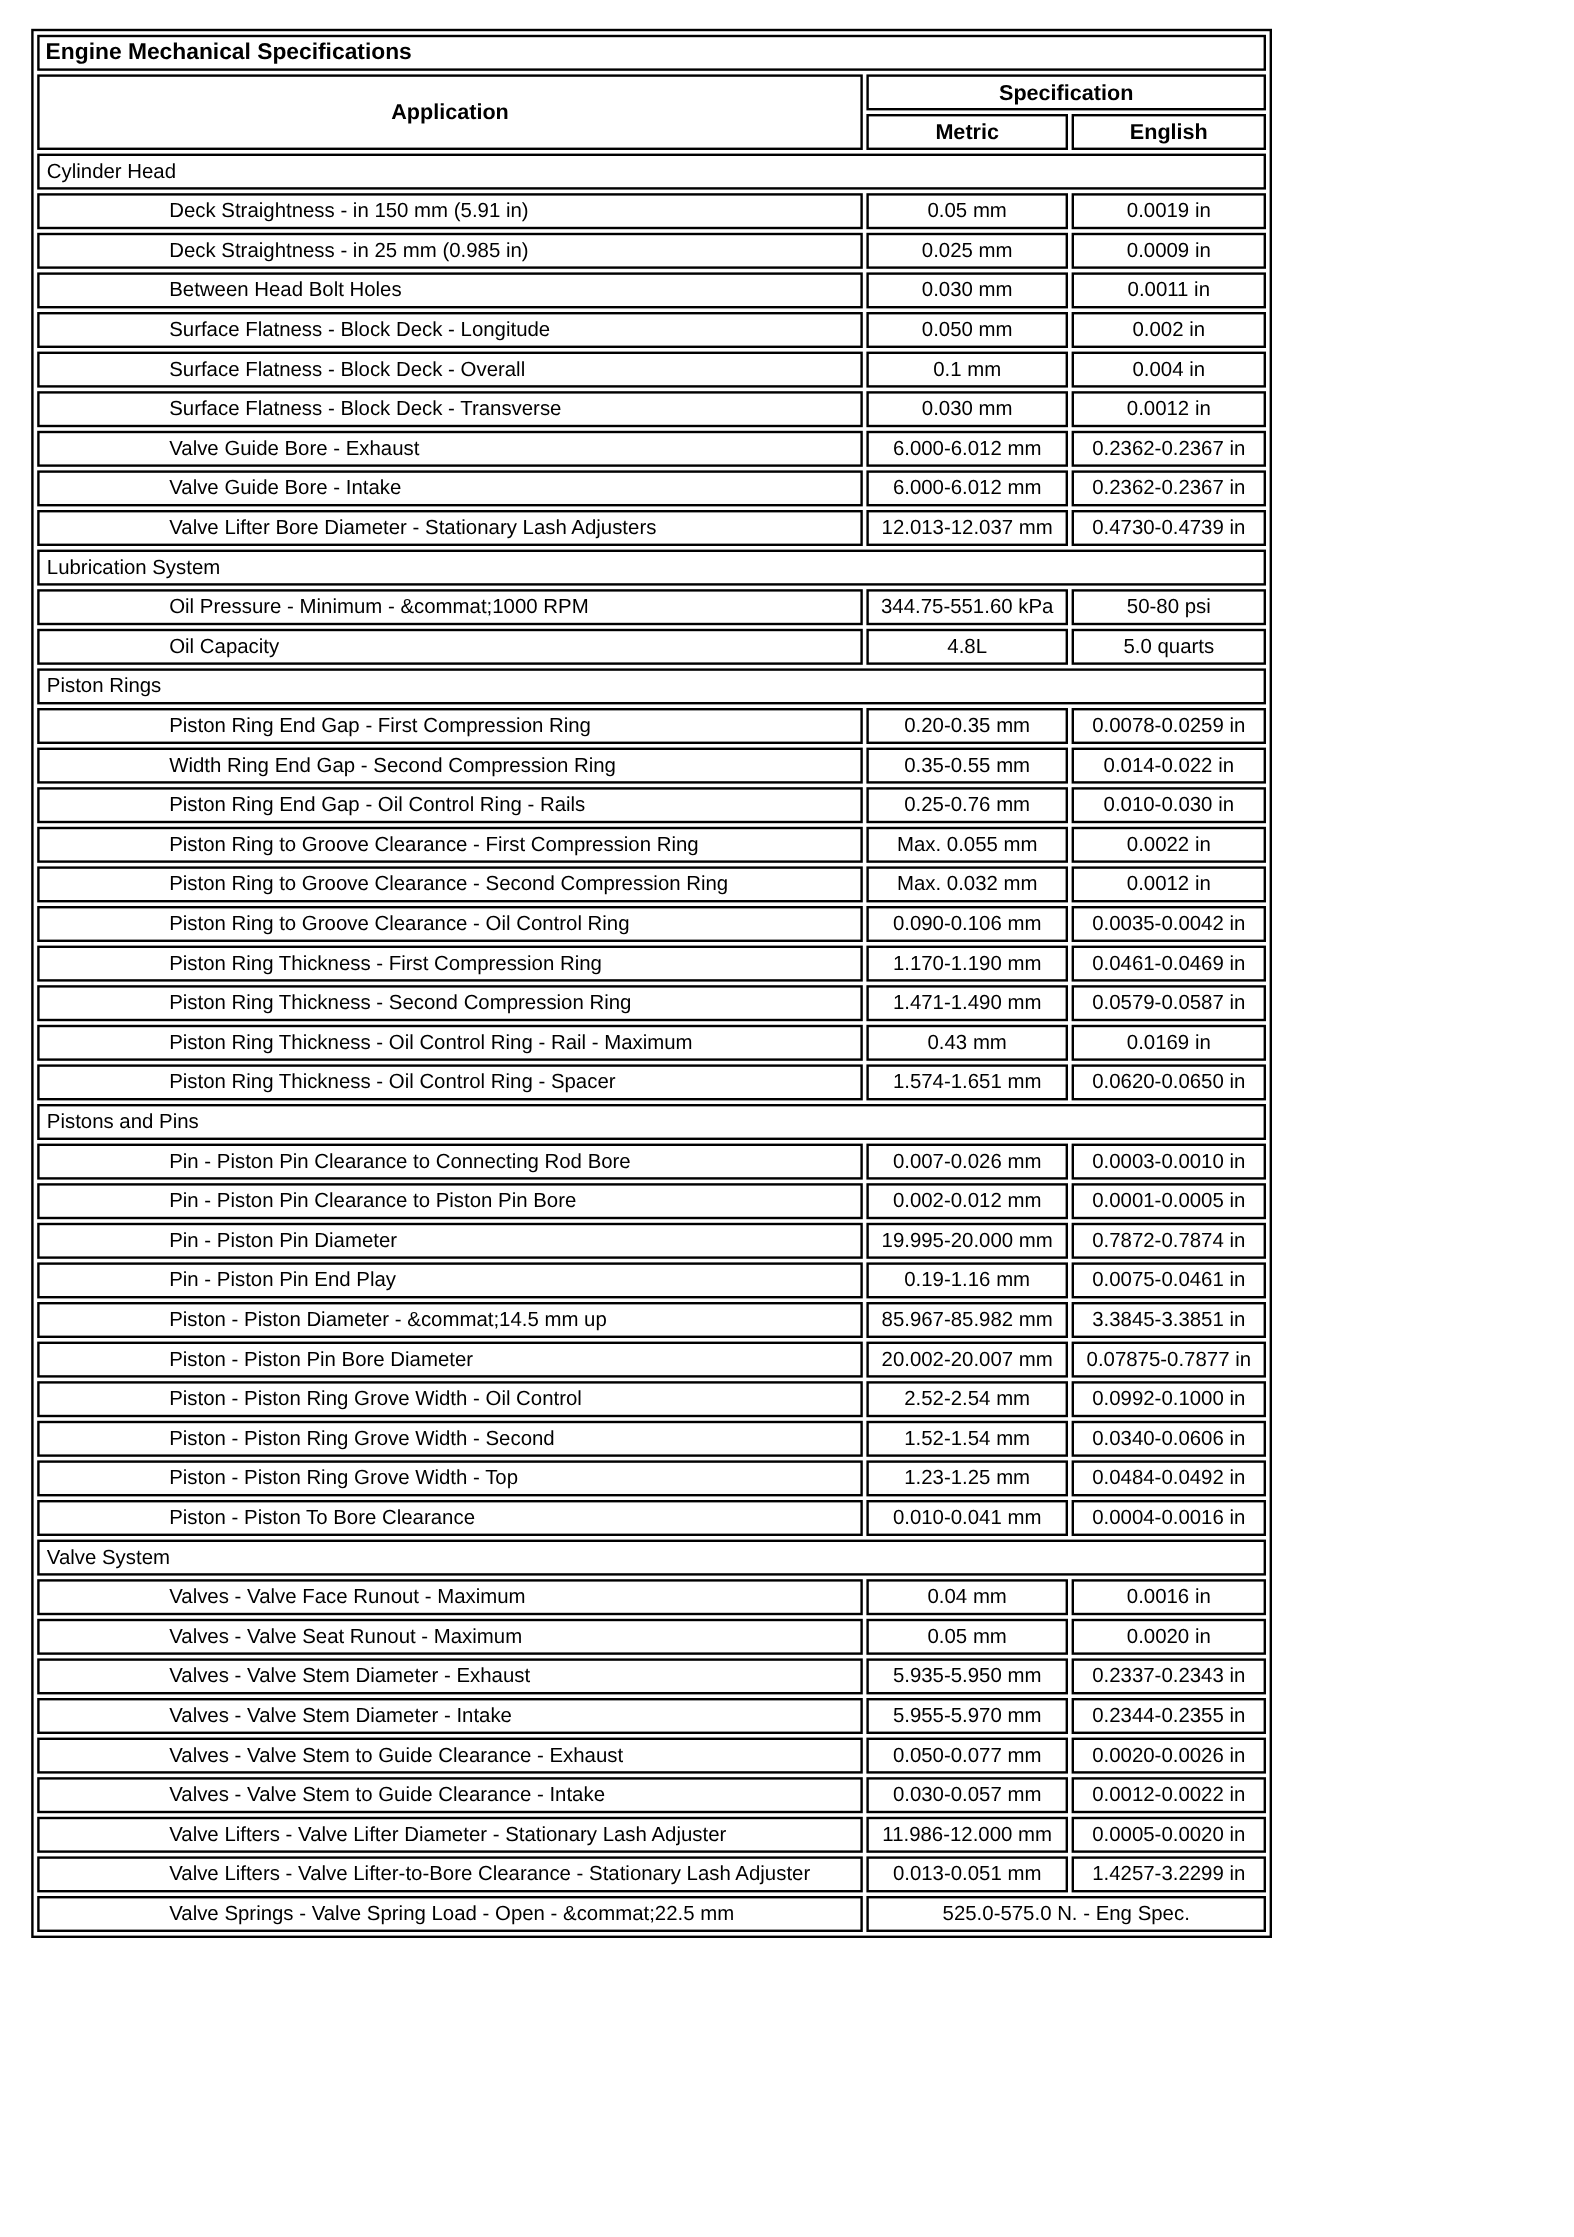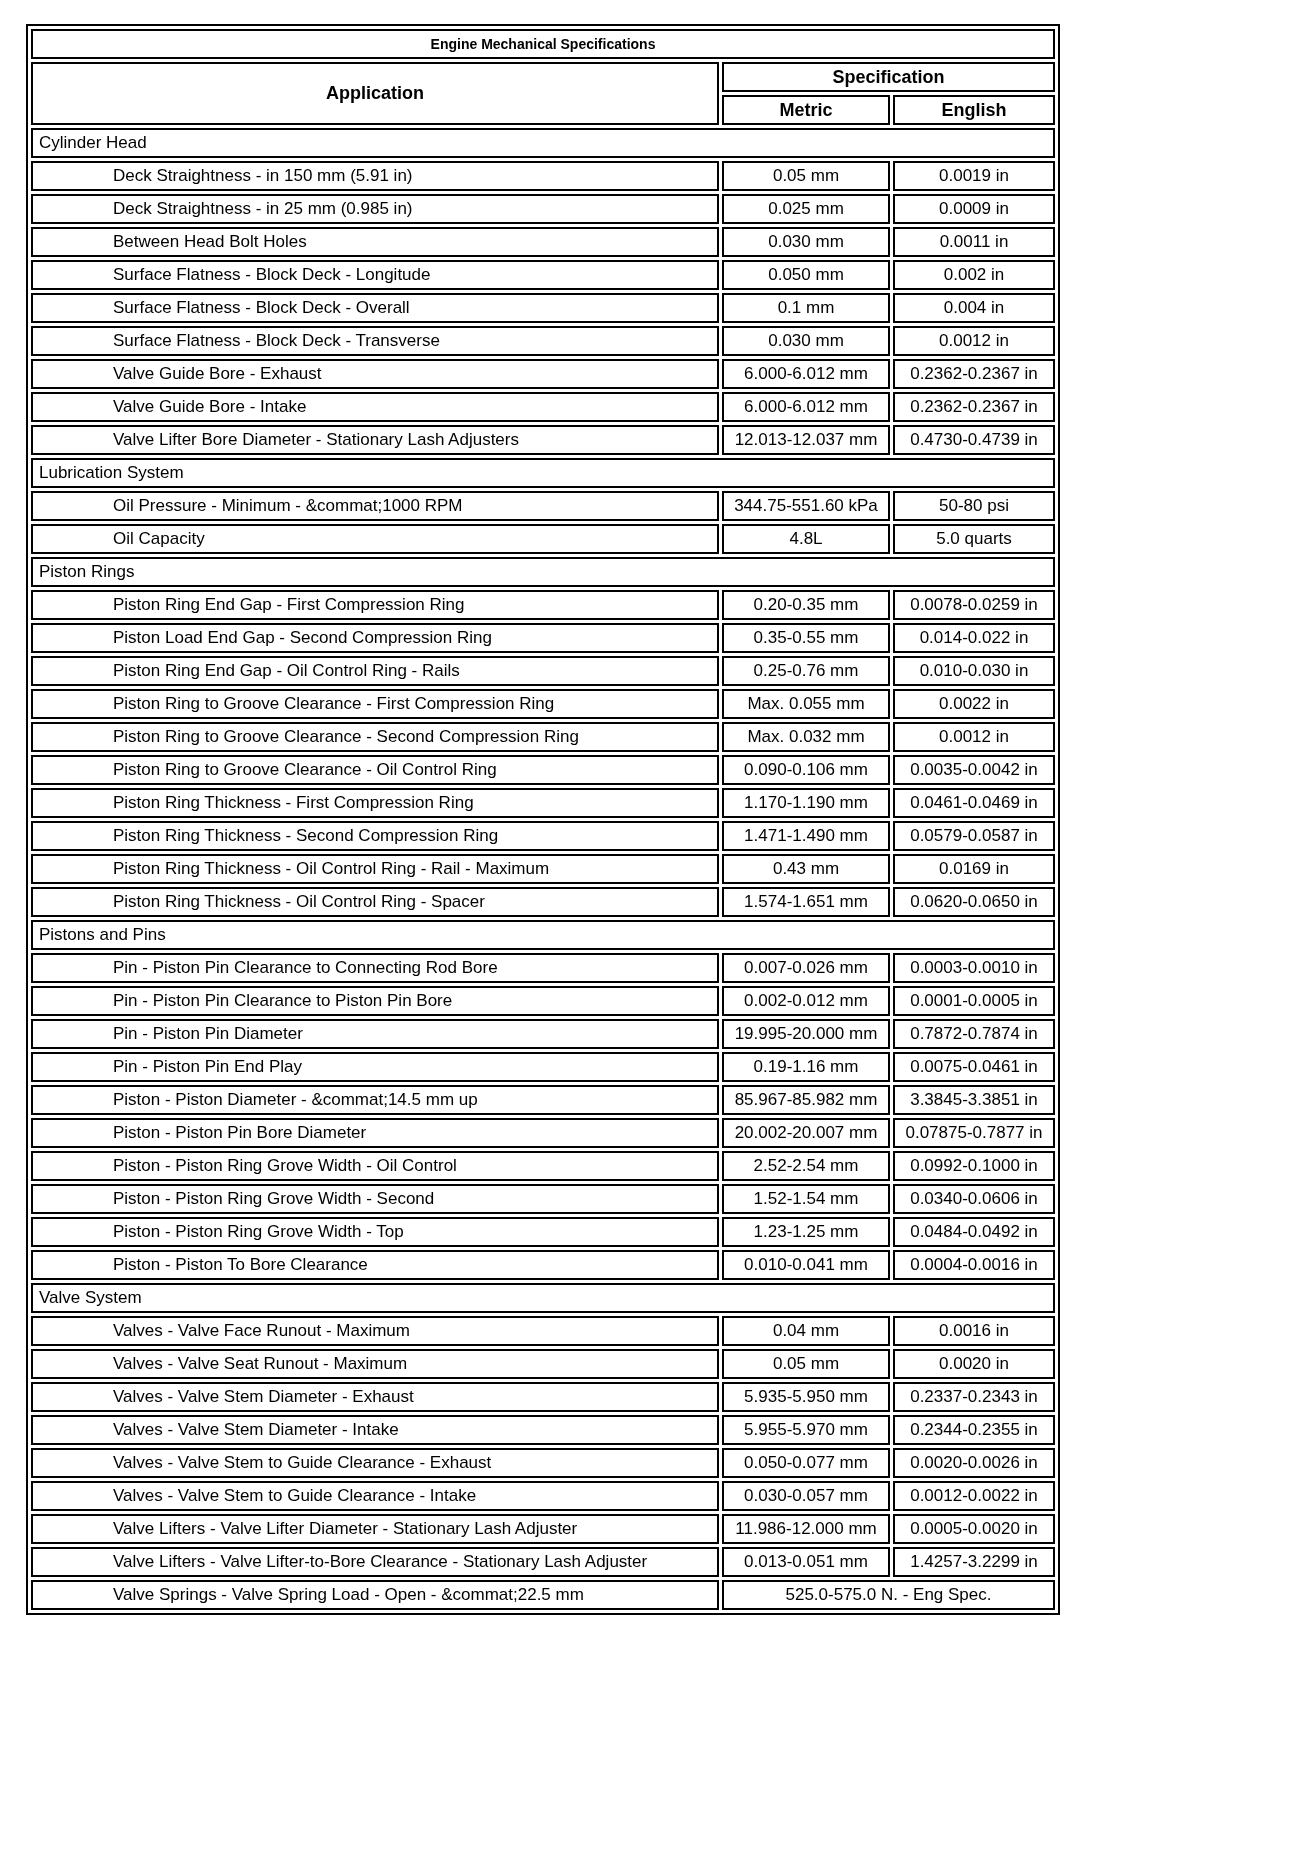--- a/index.html
+++ b/index.html
@@ -25,36 +25,36 @@
     border: 2px solid #000000;
     font-size: 17px;
     height: 30px;
     padding: 1px 5px;
     vertical-align: middle;
     overflow: hidden;
     white-space: nowrap;
   }
   .title-cell {
     font-weight: bold;
-    font-size: 14px;
-    text-align: center;
+    font-size: 19px;
+    text-align: left;
   }
   .app-header, .spec-header, .unit-header {
     font-weight: bold;
     font-size: 18px;
     text-align: center;
   }
   .section-cell {
     text-align: left;
     padding-left: 6px;
     margin-left: 16px;
   }
   .app-cell {
     text-align: left;
-    padding-left: 80px;
+    padding-left: 108px;
   }
   .value-cell {
     text-align: center;
   }
 </style>
 </head>
 <body>
 
 <table class="spec-table">
   <colgroup>
@@ -140,21 +140,21 @@
       </tr>
       <tr>
         <td colspan="3" class="section-cell">Piston Rings</td>
       </tr>
       <tr>
         <td class="app-cell">Piston Ring End Gap - First Compression Ring</td>
         <td class="value-cell">0.20-0.35 mm</td>
         <td class="value-cell">0.0078-0.0259 in</td>
       </tr>
       <tr>
-        <td class="app-cell">Piston Load End Gap - Second Compression Ring</td>
+        <td class="app-cell">Width Ring End Gap - Second Compression Ring</td>
         <td class="value-cell">0.35-0.55 mm</td>
         <td class="value-cell">0.014-0.022 in</td>
       </tr>
       <tr>
         <td class="app-cell">Piston Ring End Gap - Oil Control Ring - Rails</td>
         <td class="value-cell">0.25-0.76 mm</td>
         <td class="value-cell">0.010-0.030 in</td>
       </tr>
       <tr>
         <td class="app-cell">Piston Ring to Groove Clearance - First Compression Ring</td>

